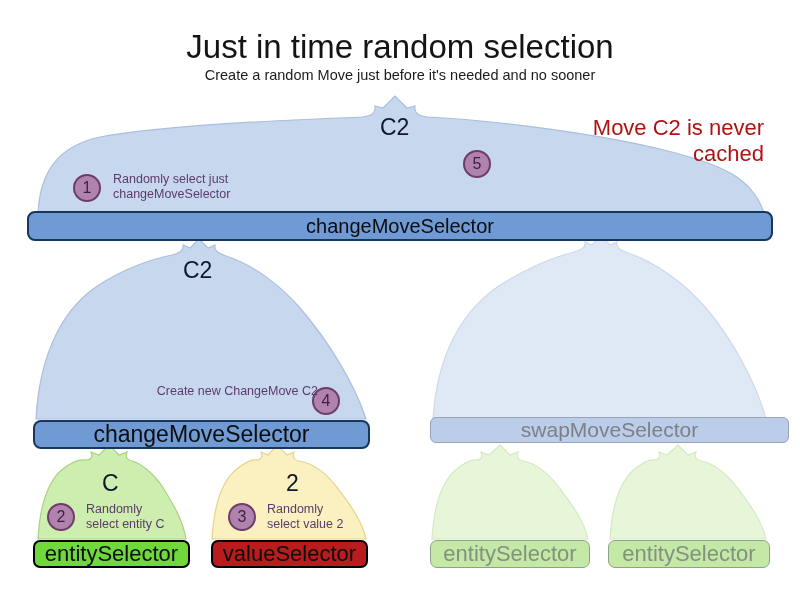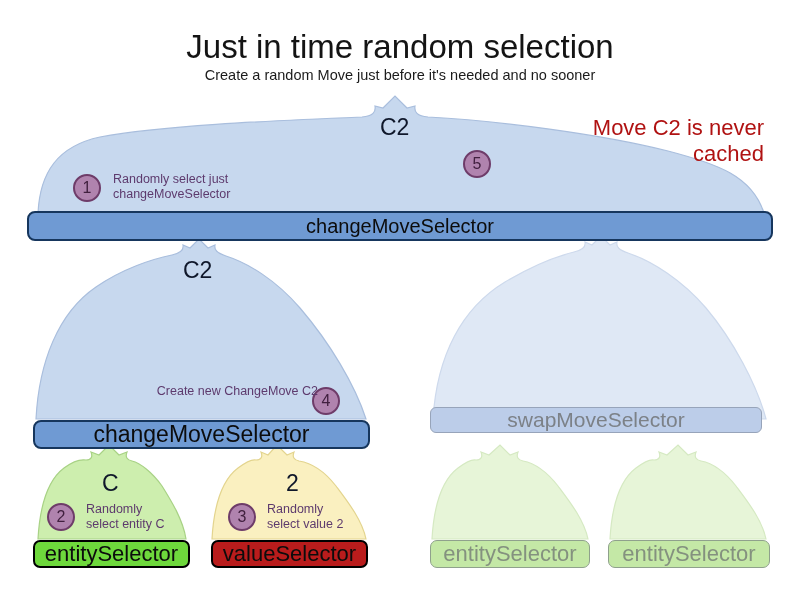--- a/index.html
+++ b/index.html
@@ -183,19 +183,19 @@
     <div>Randomly</div>
     <div>select entity C</div>
   </div>
   <div class="abs note" style="left:267px;top:502px;">
     <div>Randomly</div>
     <div>select value 2</div>
   </div>
 
   <div class="abs bar bar-blue" style="left:27px;top:211px;width:746px;height:30px;font-size:20px;">changeMoveSelector</div>
   <div class="abs bar bar-blue" style="left:33px;top:420px;width:337px;height:29px;font-size:23px;">changeMoveSelector</div>
-  <div class="abs bar bar-swap" style="left:430px;top:407px;width:332px;height:26px;font-size:21px;">swapMoveSelector</div>
+  <div class="abs bar bar-swap" style="left:430px;top:417px;width:359px;height:26px;font-size:21px;">swapMoveSelector</div>
   <div class="abs bar bar-green" style="left:33px;top:540px;width:157px;height:28px;font-size:22px;">entitySelector</div>
   <div class="abs bar bar-yellow" style="left:211px;top:540px;width:157px;height:28px;font-size:22px;">valueSelector</div>
   <div class="abs bar bar-faded-green" style="left:430px;top:540px;width:160px;height:28px;font-size:22px;">entitySelector</div>
   <div class="abs bar bar-faded-green" style="left:608px;top:540px;width:162px;height:28px;font-size:22px;">entitySelector</div>
 
 </div>
 
 </body></html>

